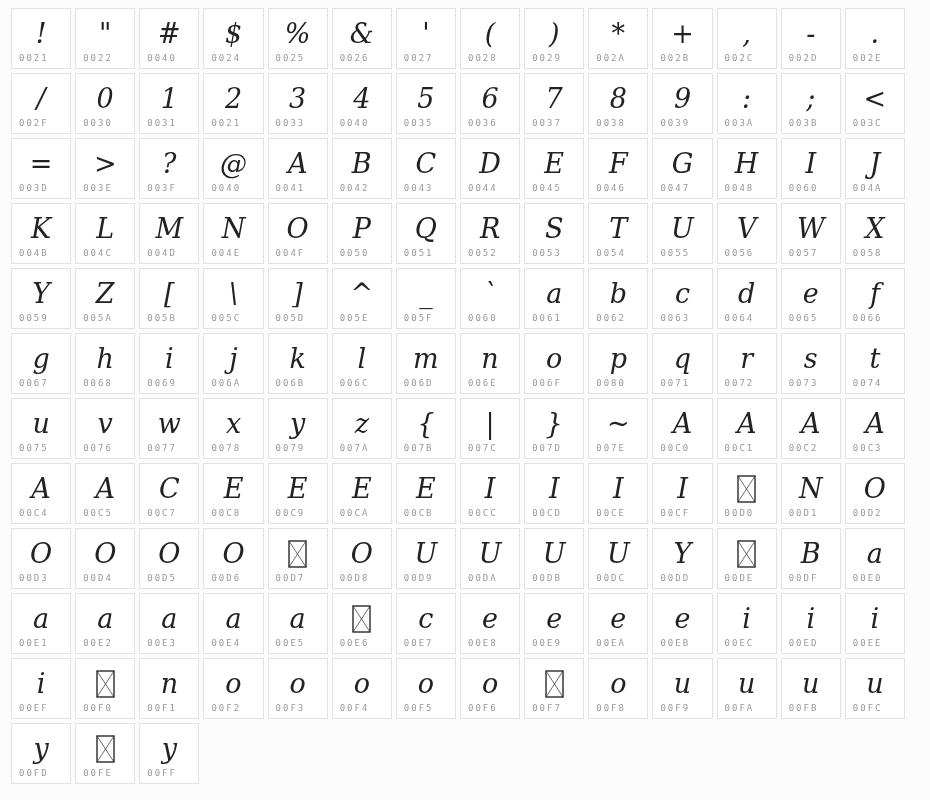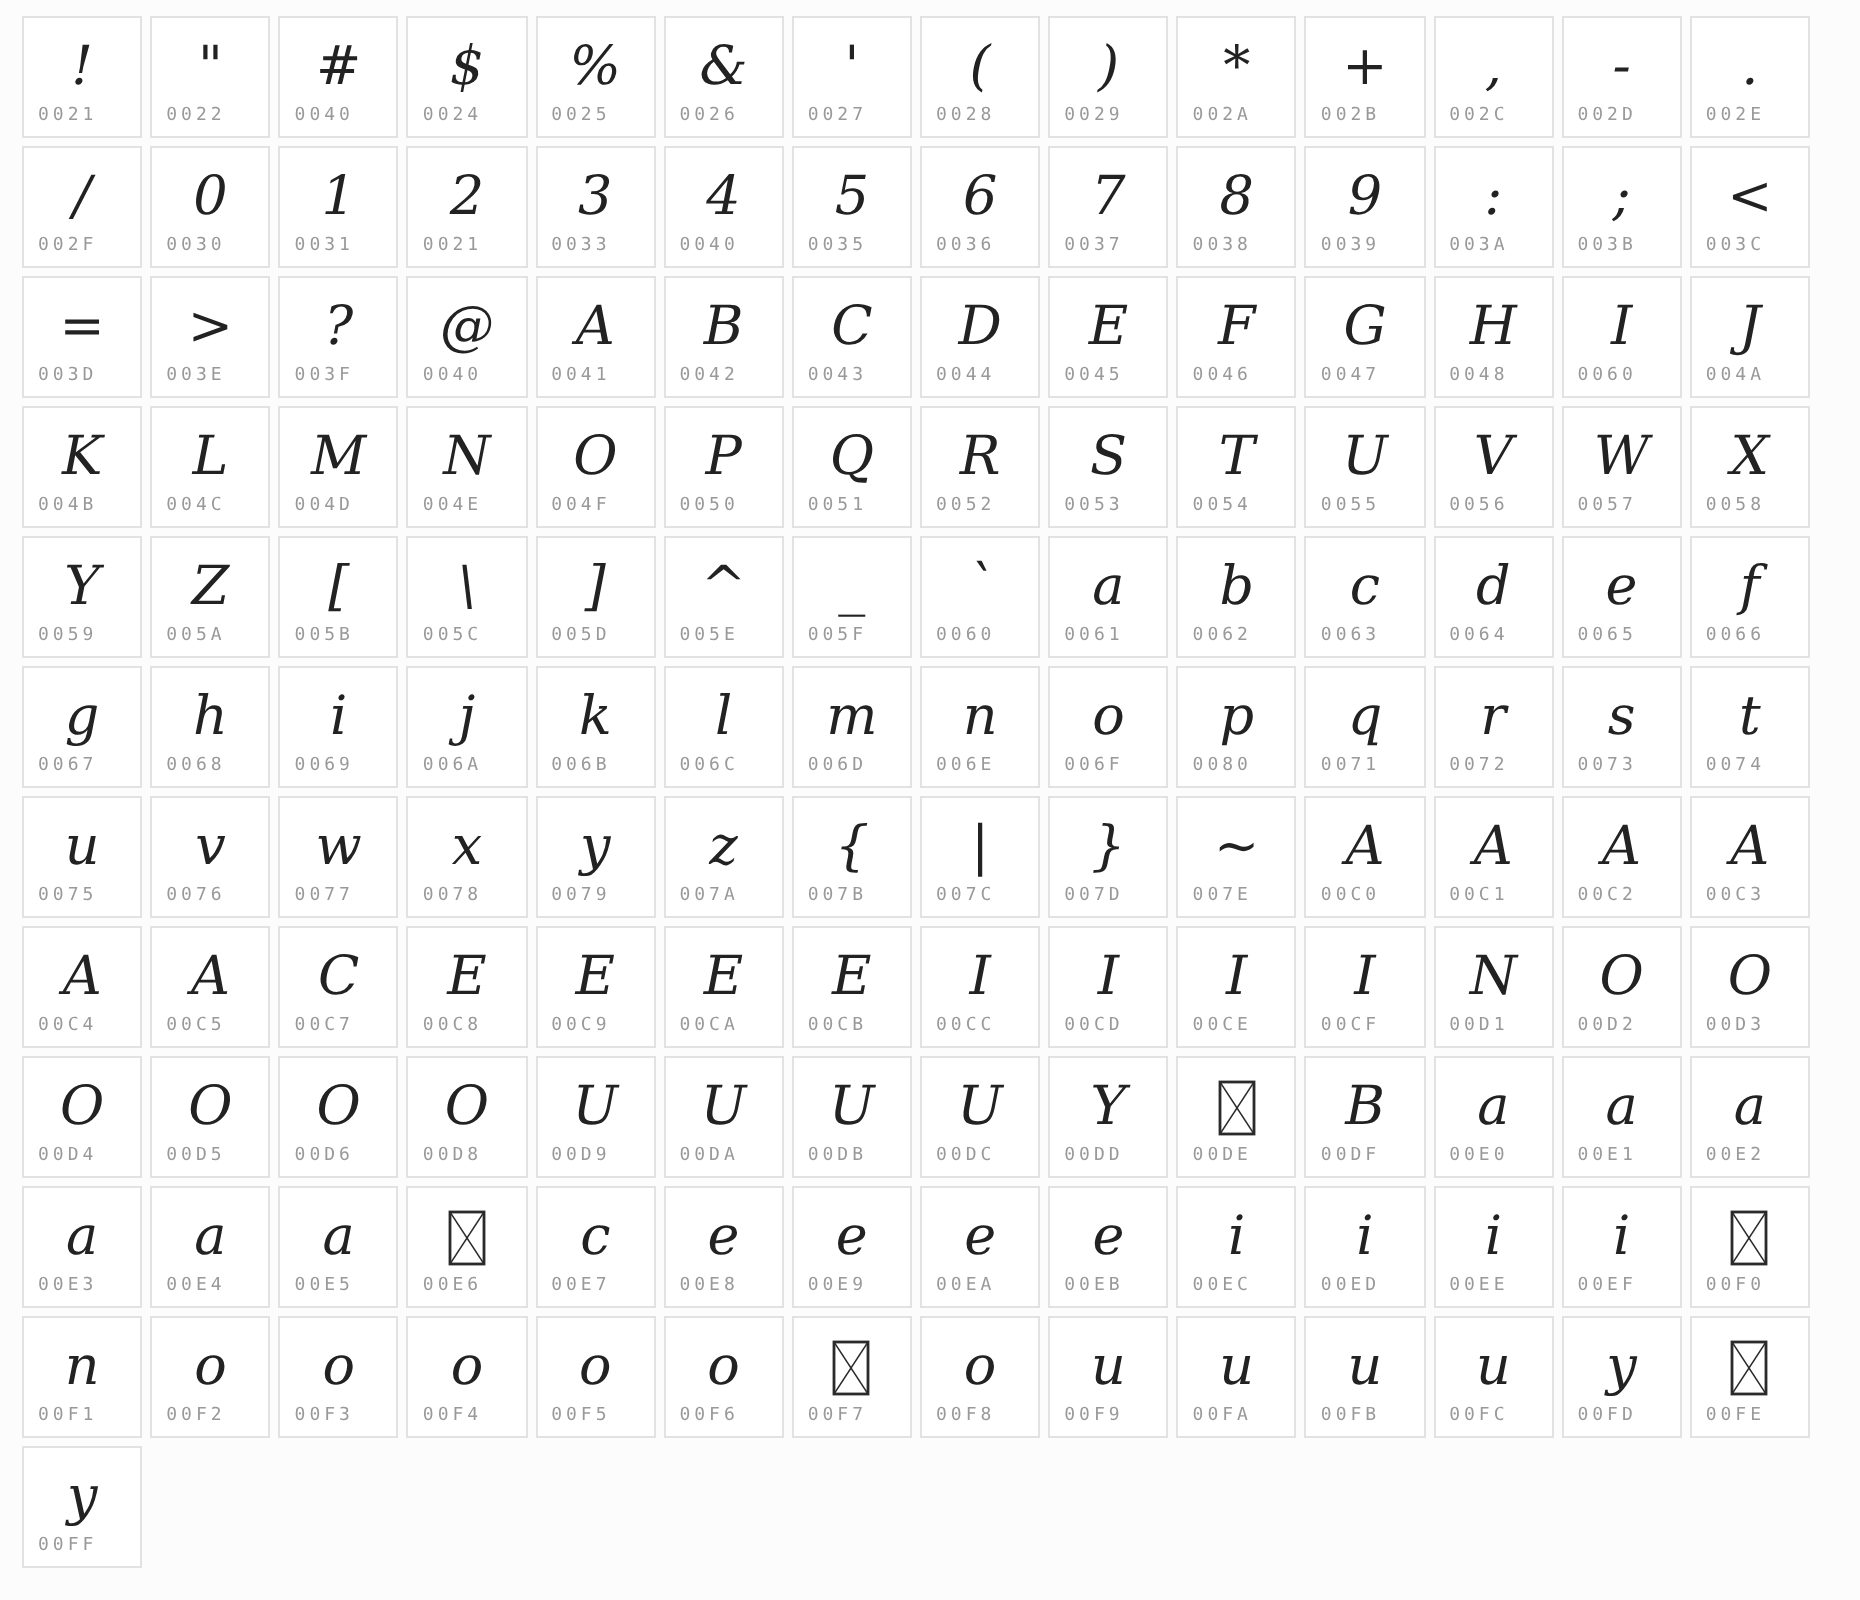--- a/index.html
+++ b/index.html
@@ -815,353 +815,375 @@
     </div>
     <div class="code">00CE</div>
   </div>
     <div class="cell">
     <div class="glyph">
       <span class="glyph-char">I</span>
 
     </div>
     <div class="code">00CF</div>
   </div>
-    <div class="cell">
-    <div class="glyph">
-      <span class="glyph-char">N</span>
-
-    </div>
-    <div class="code">00D1</div>
-  </div>
-    <div class="cell">
-    <div class="glyph">
-      <span class="glyph-char">O</span>
-
-    </div>
-    <div class="code">00D2</div>
-  </div>
-    <div class="cell">
-    <div class="glyph">
-      <span class="glyph-char">O</span>
-
-    </div>
-    <div class="code">00D3</div>
-  </div>
-    <div class="cell">
-    <div class="glyph">
-      <span class="glyph-char">O</span>
-
-    </div>
-    <div class="code">00D4</div>
-  </div>
-    <div class="cell">
-    <div class="glyph">
-      <span class="glyph-char">O</span>
-
-    </div>
-    <div class="code">00D5</div>
-  </div>
-    <div class="cell">
-    <div class="glyph">
-      <span class="glyph-char">O</span>
-
-    </div>
-    <div class="code">00D6</div>
-  </div>
-    <div class="cell">
-    <div class="glyph">
-      <span class="glyph-char">O</span>
-
-    </div>
-    <div class="code">00D8</div>
-  </div>
-    <div class="cell">
-    <div class="glyph">
-      <span class="glyph-char">U</span>
-
-    </div>
-    <div class="code">00D9</div>
-  </div>
-    <div class="cell">
-    <div class="glyph">
-      <span class="glyph-char">U</span>
-
-    </div>
-    <div class="code">00DA</div>
-  </div>
-    <div class="cell">
-    <div class="glyph">
-      <span class="glyph-char">U</span>
-
-    </div>
-    <div class="code">00DB</div>
-  </div>
-    <div class="cell">
-    <div class="glyph">
-      <span class="glyph-char">U</span>
-
-    </div>
-    <div class="code">00DC</div>
-  </div>
-    <div class="cell">
-    <div class="glyph">
-      <span class="glyph-char">Y</span>
-
-    </div>
-    <div class="code">00DD</div>
-  </div>
     <div class="cell is-missing">
     <div class="glyph">
 
       <svg class="missing-box" width="19" height="28" viewBox="0 0 19 28">
         <rect x="1" y="1" width="17" height="26" fill="none" stroke="#2a2a2a" stroke-width="1.4"></rect>
         <line x1="1" y1="1" x2="18" y2="27" stroke="#2a2a2a" stroke-width="0.7"></line>
         <line x1="18" y1="1" x2="1" y2="27" stroke="#2a2a2a" stroke-width="0.7"></line>
       </svg>
     </div>
-    <div class="code">00DE</div>
-  </div>
-    <div class="cell">
-    <div class="glyph">
-      <span class="glyph-char">B</span>
-
-    </div>
-    <div class="code">00DF</div>
-  </div>
-    <div class="cell">
-    <div class="glyph">
-      <span class="glyph-char">a</span>
-
-    </div>
-    <div class="code">00E0</div>
-  </div>
-    <div class="cell">
-    <div class="glyph">
-      <span class="glyph-char">a</span>
-
-    </div>
-    <div class="code">00E1</div>
-  </div>
-    <div class="cell">
-    <div class="glyph">
-      <span class="glyph-char">a</span>
-
-    </div>
-    <div class="code">00E2</div>
-  </div>
-    <div class="cell">
-    <div class="glyph">
-      <span class="glyph-char">a</span>
-
-    </div>
-    <div class="code">00E3</div>
-  </div>
-    <div class="cell">
-    <div class="glyph">
-      <span class="glyph-char">a</span>
-
-    </div>
-    <div class="code">00E4</div>
-  </div>
-    <div class="cell">
-    <div class="glyph">
-      <span class="glyph-char">a</span>
-
-    </div>
-    <div class="code">00E5</div>
+    <div class="code">00D0</div>
+  </div>
+    <div class="cell">
+    <div class="glyph">
+      <span class="glyph-char">N</span>
+
+    </div>
+    <div class="code">00D1</div>
+  </div>
+    <div class="cell">
+    <div class="glyph">
+      <span class="glyph-char">O</span>
+
+    </div>
+    <div class="code">00D2</div>
+  </div>
+    <div class="cell">
+    <div class="glyph">
+      <span class="glyph-char">O</span>
+
+    </div>
+    <div class="code">00D3</div>
+  </div>
+    <div class="cell">
+    <div class="glyph">
+      <span class="glyph-char">O</span>
+
+    </div>
+    <div class="code">00D4</div>
+  </div>
+    <div class="cell">
+    <div class="glyph">
+      <span class="glyph-char">O</span>
+
+    </div>
+    <div class="code">00D5</div>
+  </div>
+    <div class="cell">
+    <div class="glyph">
+      <span class="glyph-char">O</span>
+
+    </div>
+    <div class="code">00D6</div>
   </div>
     <div class="cell is-missing">
     <div class="glyph">
 
       <svg class="missing-box" width="19" height="28" viewBox="0 0 19 28">
         <rect x="1" y="1" width="17" height="26" fill="none" stroke="#2a2a2a" stroke-width="1.4"></rect>
         <line x1="1" y1="1" x2="18" y2="27" stroke="#2a2a2a" stroke-width="0.7"></line>
         <line x1="18" y1="1" x2="1" y2="27" stroke="#2a2a2a" stroke-width="0.7"></line>
       </svg>
     </div>
-    <div class="code">00E6</div>
-  </div>
-    <div class="cell">
-    <div class="glyph">
-      <span class="glyph-char">c</span>
-
-    </div>
-    <div class="code">00E7</div>
-  </div>
-    <div class="cell">
-    <div class="glyph">
-      <span class="glyph-char">e</span>
-
-    </div>
-    <div class="code">00E8</div>
-  </div>
-    <div class="cell">
-    <div class="glyph">
-      <span class="glyph-char">e</span>
-
-    </div>
-    <div class="code">00E9</div>
-  </div>
-    <div class="cell">
-    <div class="glyph">
-      <span class="glyph-char">e</span>
-
-    </div>
-    <div class="code">00EA</div>
-  </div>
-    <div class="cell">
-    <div class="glyph">
-      <span class="glyph-char">e</span>
-
-    </div>
-    <div class="code">00EB</div>
-  </div>
-    <div class="cell">
-    <div class="glyph">
-      <span class="glyph-char">i</span>
-
-    </div>
-    <div class="code">00EC</div>
-  </div>
-    <div class="cell">
-    <div class="glyph">
-      <span class="glyph-char">i</span>
-
-    </div>
-    <div class="code">00ED</div>
-  </div>
-    <div class="cell">
-    <div class="glyph">
-      <span class="glyph-char">i</span>
-
-    </div>
-    <div class="code">00EE</div>
-  </div>
-    <div class="cell">
-    <div class="glyph">
-      <span class="glyph-char">i</span>
-
-    </div>
-    <div class="code">00EF</div>
+    <div class="code">00D7</div>
+  </div>
+    <div class="cell">
+    <div class="glyph">
+      <span class="glyph-char">O</span>
+
+    </div>
+    <div class="code">00D8</div>
+  </div>
+    <div class="cell">
+    <div class="glyph">
+      <span class="glyph-char">U</span>
+
+    </div>
+    <div class="code">00D9</div>
+  </div>
+    <div class="cell">
+    <div class="glyph">
+      <span class="glyph-char">U</span>
+
+    </div>
+    <div class="code">00DA</div>
+  </div>
+    <div class="cell">
+    <div class="glyph">
+      <span class="glyph-char">U</span>
+
+    </div>
+    <div class="code">00DB</div>
+  </div>
+    <div class="cell">
+    <div class="glyph">
+      <span class="glyph-char">U</span>
+
+    </div>
+    <div class="code">00DC</div>
+  </div>
+    <div class="cell">
+    <div class="glyph">
+      <span class="glyph-char">Y</span>
+
+    </div>
+    <div class="code">00DD</div>
   </div>
     <div class="cell is-missing">
     <div class="glyph">
 
       <svg class="missing-box" width="19" height="28" viewBox="0 0 19 28">
         <rect x="1" y="1" width="17" height="26" fill="none" stroke="#2a2a2a" stroke-width="1.4"></rect>
         <line x1="1" y1="1" x2="18" y2="27" stroke="#2a2a2a" stroke-width="0.7"></line>
         <line x1="18" y1="1" x2="1" y2="27" stroke="#2a2a2a" stroke-width="0.7"></line>
       </svg>
     </div>
-    <div class="code">00F0</div>
-  </div>
-    <div class="cell">
-    <div class="glyph">
-      <span class="glyph-char">n</span>
-
-    </div>
-    <div class="code">00F1</div>
-  </div>
-    <div class="cell">
-    <div class="glyph">
-      <span class="glyph-char">o</span>
-
-    </div>
-    <div class="code">00F2</div>
-  </div>
-    <div class="cell">
-    <div class="glyph">
-      <span class="glyph-char">o</span>
-
-    </div>
-    <div class="code">00F3</div>
-  </div>
-    <div class="cell">
-    <div class="glyph">
-      <span class="glyph-char">o</span>
-
-    </div>
-    <div class="code">00F4</div>
-  </div>
-    <div class="cell">
-    <div class="glyph">
-      <span class="glyph-char">o</span>
-
-    </div>
-    <div class="code">00F5</div>
-  </div>
-    <div class="cell">
-    <div class="glyph">
-      <span class="glyph-char">o</span>
-
-    </div>
-    <div class="code">00F6</div>
+    <div class="code">00DE</div>
+  </div>
+    <div class="cell">
+    <div class="glyph">
+      <span class="glyph-char">B</span>
+
+    </div>
+    <div class="code">00DF</div>
+  </div>
+    <div class="cell">
+    <div class="glyph">
+      <span class="glyph-char">a</span>
+
+    </div>
+    <div class="code">00E0</div>
+  </div>
+    <div class="cell">
+    <div class="glyph">
+      <span class="glyph-char">a</span>
+
+    </div>
+    <div class="code">00E1</div>
+  </div>
+    <div class="cell">
+    <div class="glyph">
+      <span class="glyph-char">a</span>
+
+    </div>
+    <div class="code">00E2</div>
+  </div>
+    <div class="cell">
+    <div class="glyph">
+      <span class="glyph-char">a</span>
+
+    </div>
+    <div class="code">00E3</div>
+  </div>
+    <div class="cell">
+    <div class="glyph">
+      <span class="glyph-char">a</span>
+
+    </div>
+    <div class="code">00E4</div>
+  </div>
+    <div class="cell">
+    <div class="glyph">
+      <span class="glyph-char">a</span>
+
+    </div>
+    <div class="code">00E5</div>
   </div>
     <div class="cell is-missing">
     <div class="glyph">
 
       <svg class="missing-box" width="19" height="28" viewBox="0 0 19 28">
         <rect x="1" y="1" width="17" height="26" fill="none" stroke="#2a2a2a" stroke-width="1.4"></rect>
         <line x1="1" y1="1" x2="18" y2="27" stroke="#2a2a2a" stroke-width="0.7"></line>
         <line x1="18" y1="1" x2="1" y2="27" stroke="#2a2a2a" stroke-width="0.7"></line>
       </svg>
     </div>
-    <div class="code">00F7</div>
-  </div>
-    <div class="cell">
-    <div class="glyph">
-      <span class="glyph-char">o</span>
-
-    </div>
-    <div class="code">00F8</div>
-  </div>
-    <div class="cell">
-    <div class="glyph">
-      <span class="glyph-char">u</span>
-
-    </div>
-    <div class="code">00F9</div>
-  </div>
-    <div class="cell">
-    <div class="glyph">
-      <span class="glyph-char">u</span>
-
-    </div>
-    <div class="code">00FA</div>
-  </div>
-    <div class="cell">
-    <div class="glyph">
-      <span class="glyph-char">u</span>
-
-    </div>
-    <div class="code">00FB</div>
-  </div>
-    <div class="cell">
-    <div class="glyph">
-      <span class="glyph-char">u</span>
-
-    </div>
-    <div class="code">00FC</div>
-  </div>
-    <div class="cell">
-    <div class="glyph">
-      <span class="glyph-char">y</span>
-
-    </div>
-    <div class="code">00FD</div>
+    <div class="code">00E6</div>
+  </div>
+    <div class="cell">
+    <div class="glyph">
+      <span class="glyph-char">c</span>
+
+    </div>
+    <div class="code">00E7</div>
+  </div>
+    <div class="cell">
+    <div class="glyph">
+      <span class="glyph-char">e</span>
+
+    </div>
+    <div class="code">00E8</div>
+  </div>
+    <div class="cell">
+    <div class="glyph">
+      <span class="glyph-char">e</span>
+
+    </div>
+    <div class="code">00E9</div>
+  </div>
+    <div class="cell">
+    <div class="glyph">
+      <span class="glyph-char">e</span>
+
+    </div>
+    <div class="code">00EA</div>
+  </div>
+    <div class="cell">
+    <div class="glyph">
+      <span class="glyph-char">e</span>
+
+    </div>
+    <div class="code">00EB</div>
+  </div>
+    <div class="cell">
+    <div class="glyph">
+      <span class="glyph-char">i</span>
+
+    </div>
+    <div class="code">00EC</div>
+  </div>
+    <div class="cell">
+    <div class="glyph">
+      <span class="glyph-char">i</span>
+
+    </div>
+    <div class="code">00ED</div>
+  </div>
+    <div class="cell">
+    <div class="glyph">
+      <span class="glyph-char">i</span>
+
+    </div>
+    <div class="code">00EE</div>
+  </div>
+    <div class="cell">
+    <div class="glyph">
+      <span class="glyph-char">i</span>
+
+    </div>
+    <div class="code">00EF</div>
   </div>
     <div class="cell is-missing">
     <div class="glyph">
 
       <svg class="missing-box" width="19" height="28" viewBox="0 0 19 28">
         <rect x="1" y="1" width="17" height="26" fill="none" stroke="#2a2a2a" stroke-width="1.4"></rect>
         <line x1="1" y1="1" x2="18" y2="27" stroke="#2a2a2a" stroke-width="0.7"></line>
         <line x1="18" y1="1" x2="1" y2="27" stroke="#2a2a2a" stroke-width="0.7"></line>
       </svg>
     </div>
+    <div class="code">00F0</div>
+  </div>
+    <div class="cell">
+    <div class="glyph">
+      <span class="glyph-char">n</span>
+
+    </div>
+    <div class="code">00F1</div>
+  </div>
+    <div class="cell">
+    <div class="glyph">
+      <span class="glyph-char">o</span>
+
+    </div>
+    <div class="code">00F2</div>
+  </div>
+    <div class="cell">
+    <div class="glyph">
+      <span class="glyph-char">o</span>
+
+    </div>
+    <div class="code">00F3</div>
+  </div>
+    <div class="cell">
+    <div class="glyph">
+      <span class="glyph-char">o</span>
+
+    </div>
+    <div class="code">00F4</div>
+  </div>
+    <div class="cell">
+    <div class="glyph">
+      <span class="glyph-char">o</span>
+
+    </div>
+    <div class="code">00F5</div>
+  </div>
+    <div class="cell">
+    <div class="glyph">
+      <span class="glyph-char">o</span>
+
+    </div>
+    <div class="code">00F6</div>
+  </div>
+    <div class="cell is-missing">
+    <div class="glyph">
+
+      <svg class="missing-box" width="19" height="28" viewBox="0 0 19 28">
+        <rect x="1" y="1" width="17" height="26" fill="none" stroke="#2a2a2a" stroke-width="1.4"></rect>
+        <line x1="1" y1="1" x2="18" y2="27" stroke="#2a2a2a" stroke-width="0.7"></line>
+        <line x1="18" y1="1" x2="1" y2="27" stroke="#2a2a2a" stroke-width="0.7"></line>
+      </svg>
+    </div>
+    <div class="code">00F7</div>
+  </div>
+    <div class="cell">
+    <div class="glyph">
+      <span class="glyph-char">o</span>
+
+    </div>
+    <div class="code">00F8</div>
+  </div>
+    <div class="cell">
+    <div class="glyph">
+      <span class="glyph-char">u</span>
+
+    </div>
+    <div class="code">00F9</div>
+  </div>
+    <div class="cell">
+    <div class="glyph">
+      <span class="glyph-char">u</span>
+
+    </div>
+    <div class="code">00FA</div>
+  </div>
+    <div class="cell">
+    <div class="glyph">
+      <span class="glyph-char">u</span>
+
+    </div>
+    <div class="code">00FB</div>
+  </div>
+    <div class="cell">
+    <div class="glyph">
+      <span class="glyph-char">u</span>
+
+    </div>
+    <div class="code">00FC</div>
+  </div>
+    <div class="cell">
+    <div class="glyph">
+      <span class="glyph-char">y</span>
+
+    </div>
+    <div class="code">00FD</div>
+  </div>
+    <div class="cell is-missing">
+    <div class="glyph">
+
+      <svg class="missing-box" width="19" height="28" viewBox="0 0 19 28">
+        <rect x="1" y="1" width="17" height="26" fill="none" stroke="#2a2a2a" stroke-width="1.4"></rect>
+        <line x1="1" y1="1" x2="18" y2="27" stroke="#2a2a2a" stroke-width="0.7"></line>
+        <line x1="18" y1="1" x2="1" y2="27" stroke="#2a2a2a" stroke-width="0.7"></line>
+      </svg>
+    </div>
     <div class="code">00FE</div>
   </div>
     <div class="cell">
     <div class="glyph">
       <span class="glyph-char">y</span>
 
     </div>
     <div class="code">00FF</div>
   </div>
   </div>

